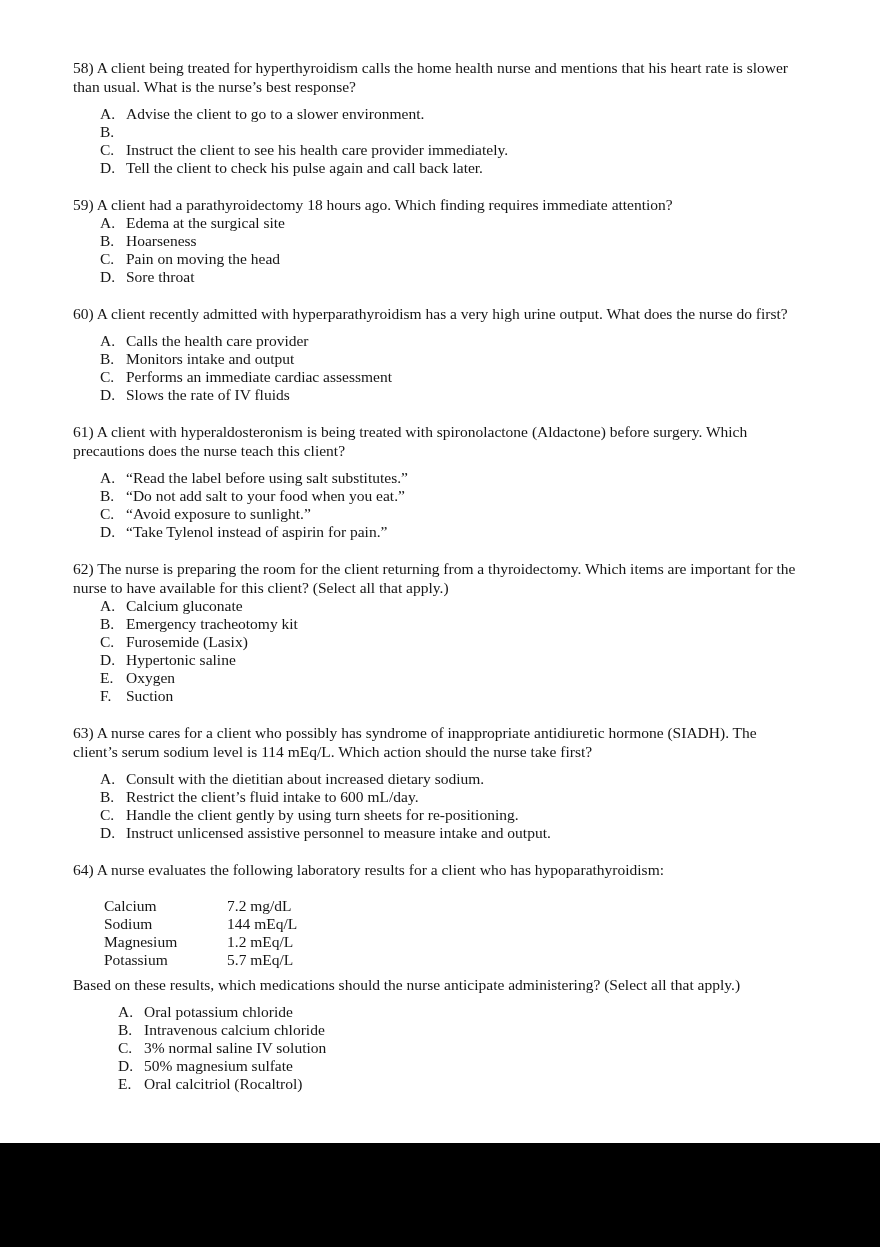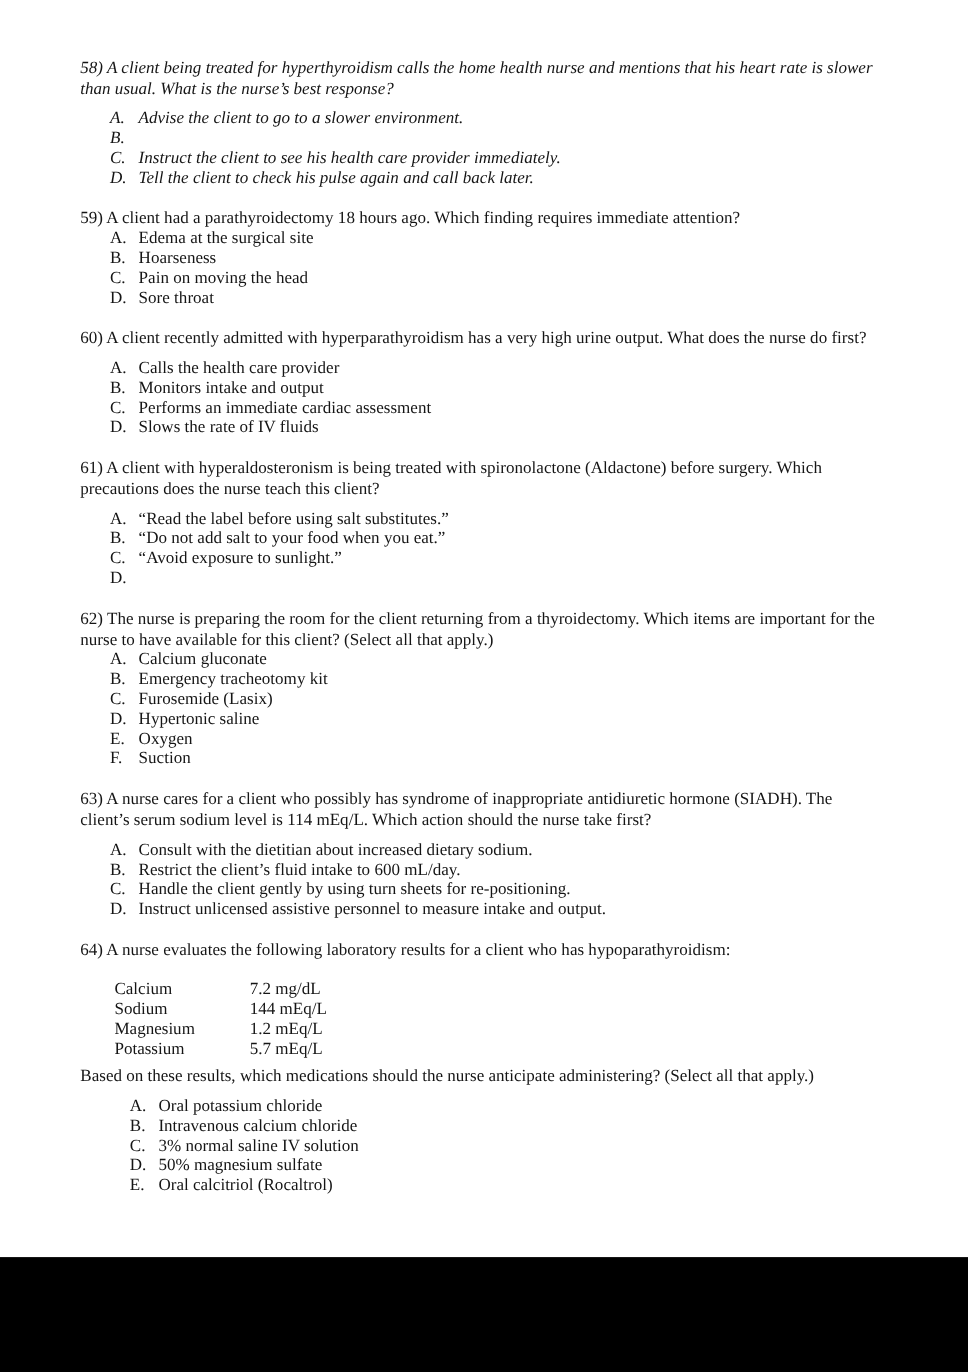--- a/index.html
+++ b/index.html
@@ -29,21 +29,21 @@
   }
   .bottom-band {
     position: absolute;
     left: 0;
     top: 1143px;
     width: 880px;
     height: 104px;
     background: #000;
   }
   .question { margin-top: 18px; }
-  .question:first-child { margin-top: 0; font-style: italic; }
+  .question:first-child { margin-top: 6px; }
   .q-line { line-height: 19px; white-space: nowrap; }
   .options { padding-left: 27px; margin-top: 0; }
   .options.gap { margin-top: 9px; }
   .options.extra-indent { padding-left: 45px; }
   .option { display: flex; line-height: 18px; }
   .opt-letter { flex: none; width: 26px; }
   .opt-text { white-space: nowrap; }
   .lab-table { margin-top: 18px; padding-left: 31px; }
   .lab-row { line-height: 18px; }
   .lab-label { display: inline-block; width: 123px; }
@@ -137,20 +137,21 @@
             <div class="option">
               <span class="opt-letter">B.</span>
               <span class="opt-text">“Do not add salt to your food when you eat.”</span>
             </div>
             <div class="option">
               <span class="opt-letter">C.</span>
               <span class="opt-text">“Avoid exposure to sunlight.”</span>
             </div>
             <div class="option">
               <span class="opt-letter">D.</span>
+              <span class="opt-text">“Take Tylenol instead of aspirin for pain.”</span>
             </div>
           </div>
         </div>
         <div class="question">
           <div class="q-text">
             <div class="q-line">62) The nurse is preparing the room for the client returning from a thyroidectomy. Which items are important for the</div>
             <div class="q-line">nurse to have available for this client? (Select all that apply.)</div>
           </div>
           <div class="options">
             <div class="option">

